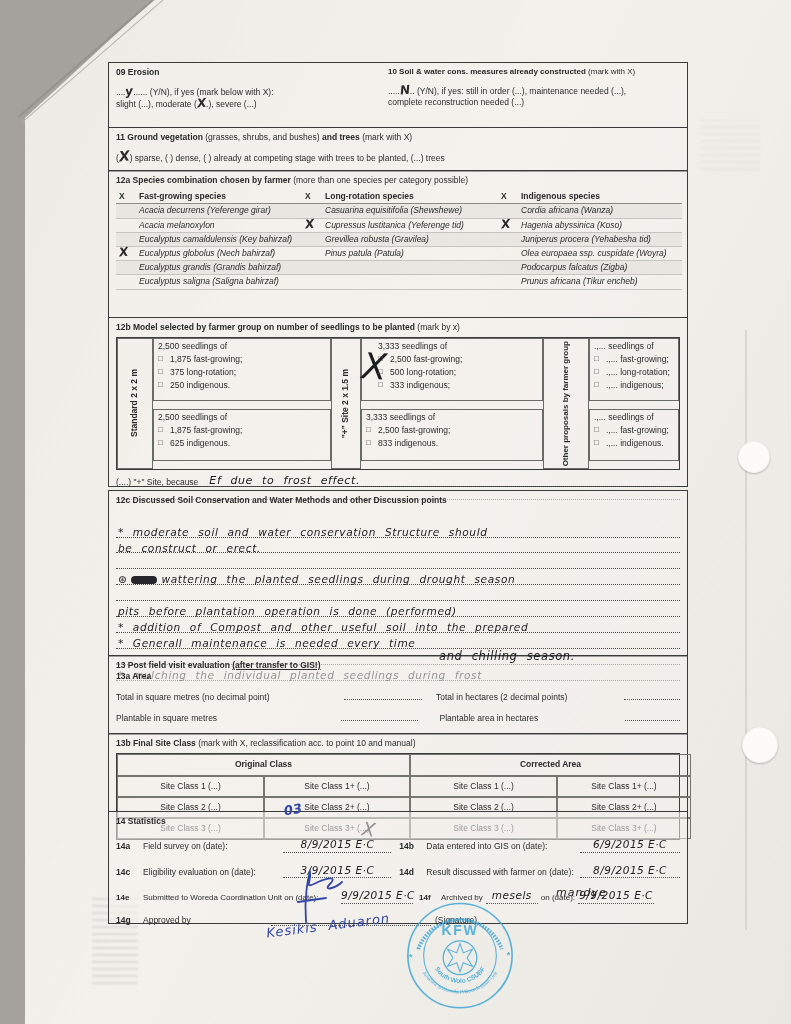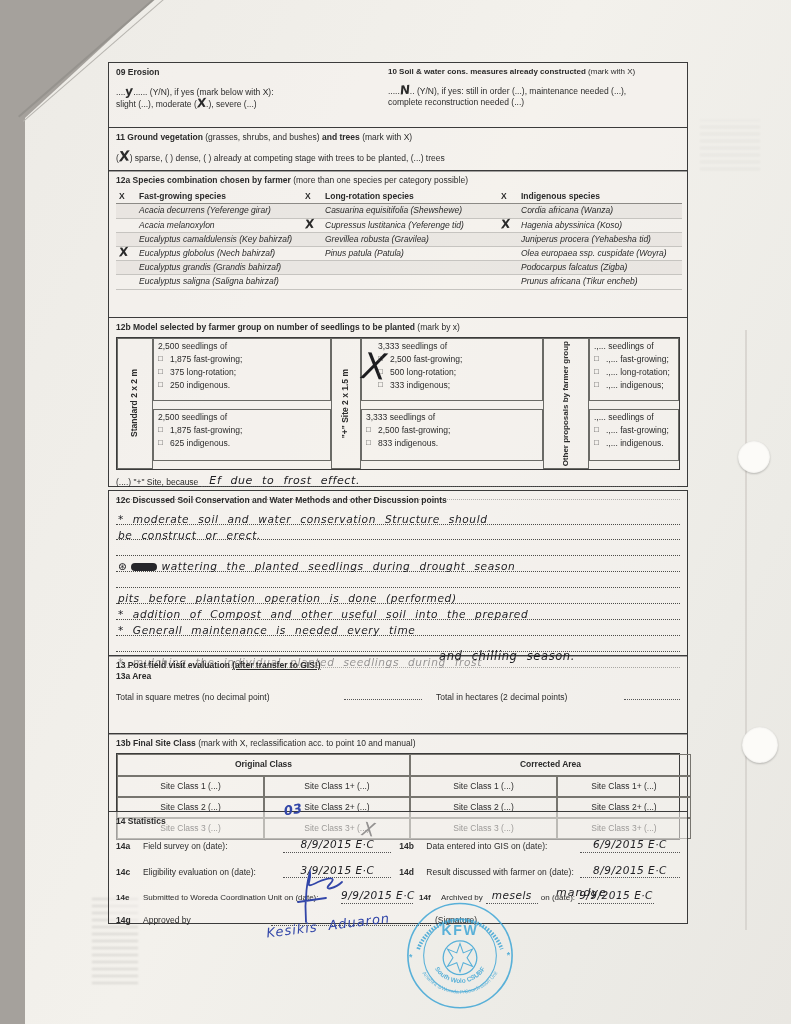--- a/index.html
+++ b/index.html
@@ -225,21 +225,21 @@
       <span>(....) "+" Site, because</span>
       <span class="dotfill">
           <span class="hand" style="position:absolute;left:8px;bottom:-2px;font-size:11px;white-space:nowrap">Ef   due to   frost   effect.</span>
         </span>
     </div>
     <div style="border-bottom:1.3px dotted #555;height:11px"></div>
   </div>
 
   <div class="sec" style="height:167px;margin-top:3px">
     <div class="b">12c Discussed Soil Conservation and Water Methods and other Discussion points</div>
-    <div style="margin-top:3px">
+    <div style="margin-top:16px">
       <div class="rule">
           <span class="hand">* moderate  soil  and  water  conservation  Structure  should</span>
         </div>
       <div class="rule">
           <span class="hand">be  construct  or  erect.</span>
         </div>
       <div class="rule">
           <span class="hand"></span>
         </div>
       <div class="rule">
@@ -271,20 +271,26 @@
   </div>
 
   <div class="sec" style="height:80px">
     <span class="hand" style="position:absolute;left:330px;top:-7px;font-size:11.5px">and chilling  season.</span>
     <div><span class="b">13 Post field visit evaluation</span>&nbsp;<span class="b u">(after transfer to GIS!)</span></div>
     <div class="b">13a Area</div>
     <div class="frow">
       <span style="width:228px">Total in square metres (no decimal point)</span>
       <span class="dotseg" style="width:78px"></span>
       <span style="width:188px;margin-left:14px">Total in hectares (2 decimal points)</span>
+      <span class="dotseg" style="width:56px"></span>
+    </div>
+    <div class="frow">
+      <span style="width:228px">Plantable in square metres</span>
+      <span class="dotseg" style="width:78px"></span>
+      <span style="width:188px;margin-left:22px">Plantable area in hectares</span>
       <span class="dotseg" style="width:56px"></span>
     </div>
   </div>
 
   <div class="sec" style="height:79px">
     <div><span class="b">13b Final Site Class</span><span> (mark with X, reclassification acc. to point 10 and manual)</span></div>
     <div class="fsc">
       <div class="h2">Original Class</div>
       <div class="h2">Corrected Area</div>
       <div>Site Class 1 (...)</div>

